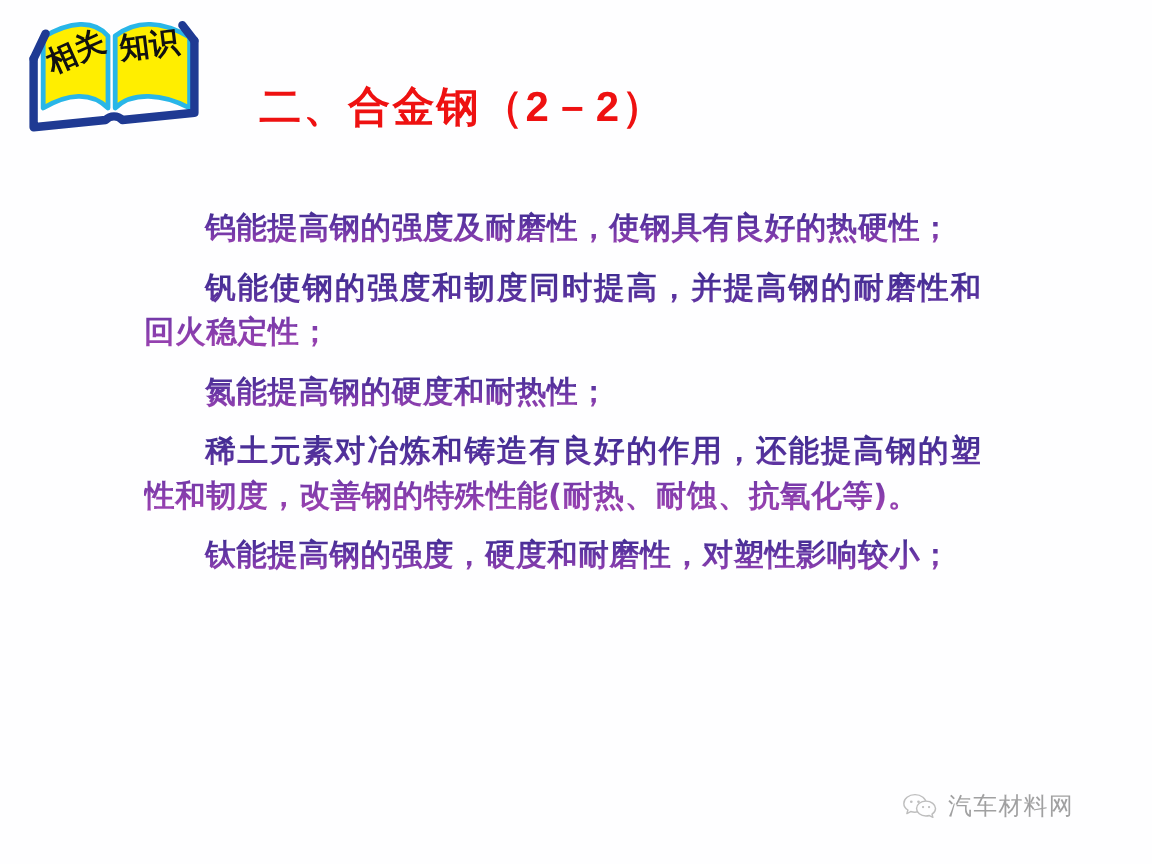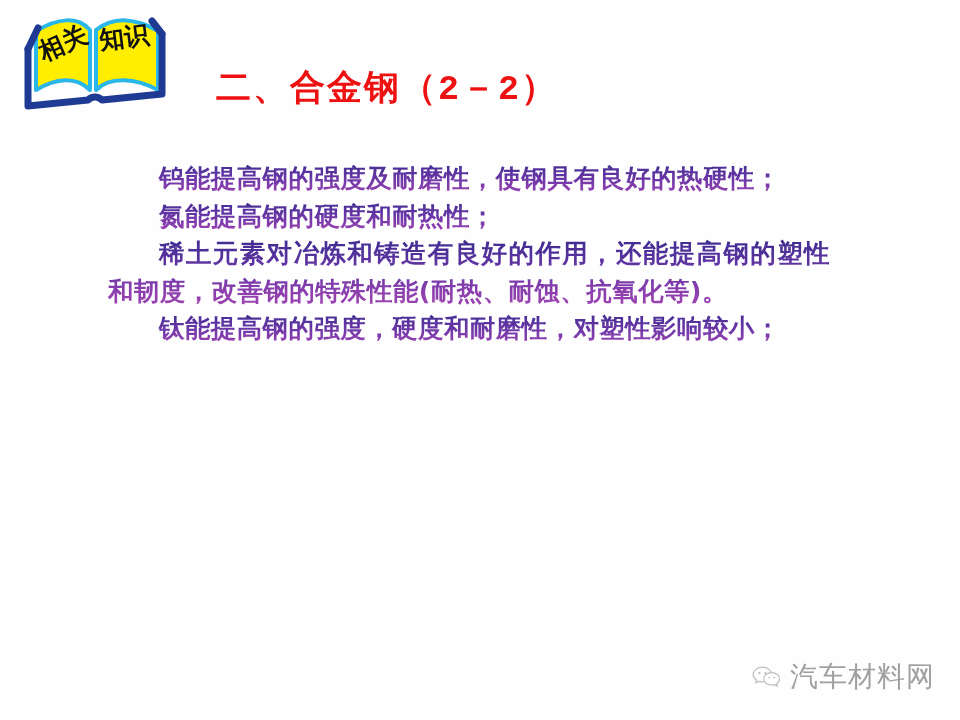--- a/index.html
+++ b/index.html
@@ -54,38 +54,38 @@
     font-size: 25px;
     transform: rotate(-7deg);
     transform-origin: left top;
   }
 
   
   #slide-title {
     position: absolute;
     left: 216px;
     top: 70px;
-    font-family: Liberation Mono, monospace;
+    font-family: Liberation Sans, sans-serif;
     font-size: 35px;
     font-weight: 700;
     color: #ee1111;
     letter-spacing: 2px;
     white-space: nowrap;
     line-height: 1.15;
   }
 
   
   #body-block {
     position: absolute;
     left: 108px;
     top: 160px;
     width: 722px;
   }
   .para {
-    margin: 0;
+    margin: 12px;
     padding: 0;
     text-indent: 2em;
     font-family: "DejaVu Sans", "Liberation Sans", sans-serif;
     font-size: 25.5px;
     font-weight: 700;
     line-height: 37.5px;
     letter-spacing: 0.4px;
     text-align: justify;
     text-justify: inter-ideograph;
     
@@ -110,21 +110,21 @@
     position: absolute;
     left: 752px;
     top: 658px;
     display: flex;
     align-items: center;
     gap: 8px;
     opacity: 0.55;
   }
   #watermark-text {
     font-family: "DejaVu Sans", "Liberation Sans", sans-serif;
-    font-size: 28px;
+    font-size: 20px;
     font-weight: 400;
     color: #555555;
     white-space: nowrap;
     letter-spacing: 1px;
   }
   #wechat-icon svg { display: block; }
 </style>
 </head>
 <body>
 
@@ -142,20 +142,21 @@
       <path d="M152,30 L142,17" fill="none" stroke="#1f3a93" stroke-width="7" stroke-linecap="round"></path>
     </svg>
     <span class="book-label" id="book-label-left">相关</span>
     <span class="book-label" id="book-label-right">知识</span>
   </div>
 
   <div id="slide-title">二、合金钢（2－2）</div>
 
   <div id="body-block">
     <p class="para">钨能提高钢的强度及耐磨性，使钢具有良好的热硬性；</p>
+    <p class="para">钒能使钢的强度和韧度同时提高，并提高钢的耐磨性和回火稳定性；</p>
     <p class="para">氮能提高钢的硬度和耐热性；</p>
     <p class="para">稀土元素对冶炼和铸造有良好的作用，还能提高钢的塑性和韧度，改善钢的特殊性能(耐热、耐蚀、抗氧化等)。</p>
     <p class="para">钛能提高钢的强度，硬度和耐磨性，对塑性影响较小；</p>
   </div>
 
   <div id="watermark">
     <span id="wechat-icon">
       <svg width="30" height="24" viewBox="0 0 30 24" xmlns="http://www.w3.org/2000/svg">
 
         <path d="M10.5,2.2 C5.3,2.2 1.2,5.5 1.2,9.5 C1.2,11.7 2.5,13.7 4.6,15 L3.7,18 L6.9,16.3

